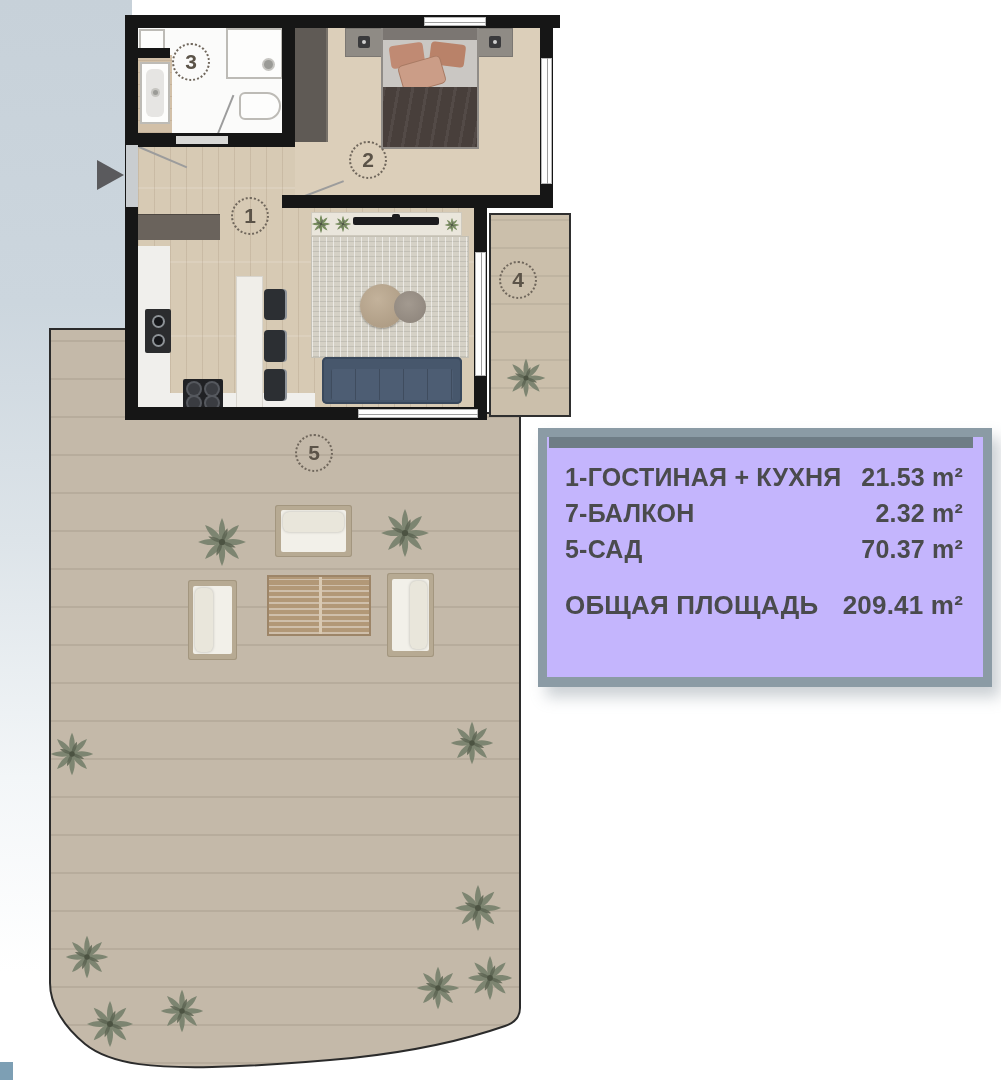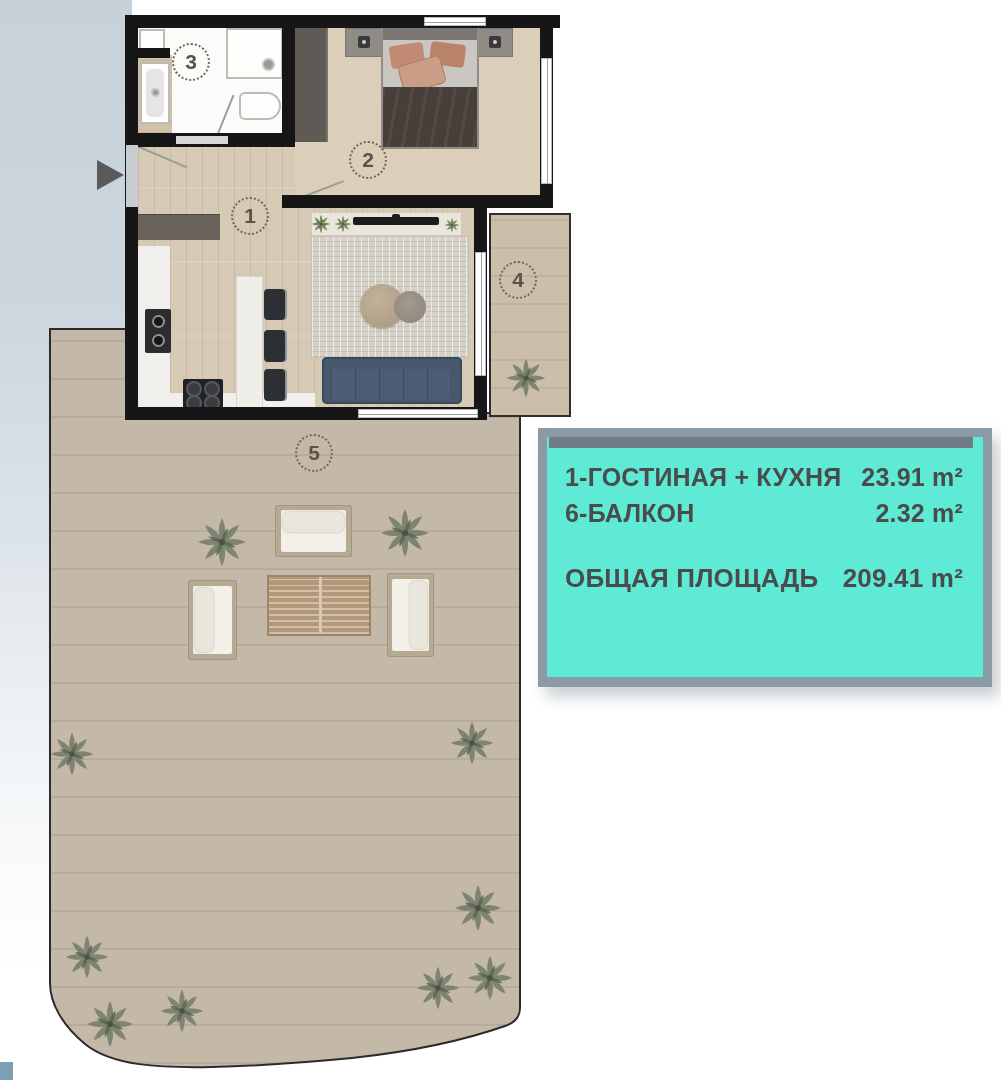--- a/index.html
+++ b/index.html
@@ -85,27 +85,27 @@
   .roomnum{border:2px dotted #70675c;border-radius:50%;width:34px;height:34px;
     display:flex;align-items:center;justify-content:center;
     font-size:21px;font-weight:bold;color:#5b5348;}
   .arrow{width:0;height:0;border-top:15px solid rgba(0,0,0,0);border-bottom:15px solid rgba(0,0,0,0);
     border-left:27px solid #5a5a5d;}
 
   
   .legend{left:538px;top:428px;width:454px;height:259px;background:#8b9ba5;
     padding:9px 9px 10px 9px;box-sizing:border-box;
     box-shadow:8px 10px 14px rgba(140,150,160,.45);}
-  .legend-inner{position:relative;width:100%;height:100%;background:#5eead4;}
+  .legend-inner{position:relative;width:100%;height:100%;background:#c4b5fd;}
   .legend-topbar{position:absolute;top:0;left:2px;right:10px;height:11px;background:#6f7d86;}
   .legend-rows{position:absolute;top:22px;left:0;right:0;}
   .lrow{display:flex;justify-content:space-between;align-items:baseline;
     padding:0 20px 0 18px;height:36px;line-height:36px;
     font-size:25px;font-weight:bold;color:#4a4b4d;letter-spacing:.2px;white-space:nowrap;}
-  .lrow.total{margin-top:29px;font-size:26px;}
+  .lrow.total{margin-top:20px;font-size:26px;}
   .plant{color:#78816d;}
   .plant.small{color:#6d8453;}
 </style>
 </head>
 <body>
 
 <div class="stage">
 
   <div class="abs bg-band"></div>
   <div class="abs corner-chip"></div>
@@ -312,25 +312,29 @@
   <div class="abs roomnum" style="left:295px;top:434px;">
       <span>5</span>
     </div>
 
   <div class="abs legend">
     <div class="legend-inner">
       <div class="legend-topbar"></div>
       <div class="legend-rows">
         <div class="lrow">
           <span>1-ГОСТИНАЯ + КУХНЯ</span>
-          <span>23.91 m²</span>
+          <span>21.53 m²</span>
         </div>
         <div class="lrow">
-          <span>6-БАЛКОН</span>
+          <span>7-БАЛКОН</span>
           <span>2.32 m²</span>
+        </div>
+        <div class="lrow">
+          <span>5-САД</span>
+          <span>70.37 m²</span>
         </div>
         <div class="lrow total">
           <span>ОБЩАЯ ПЛОЩАДЬ</span>
           <span>209.41 m²</span>
         </div>
       </div>
     </div>
   </div>
 
 </div>

